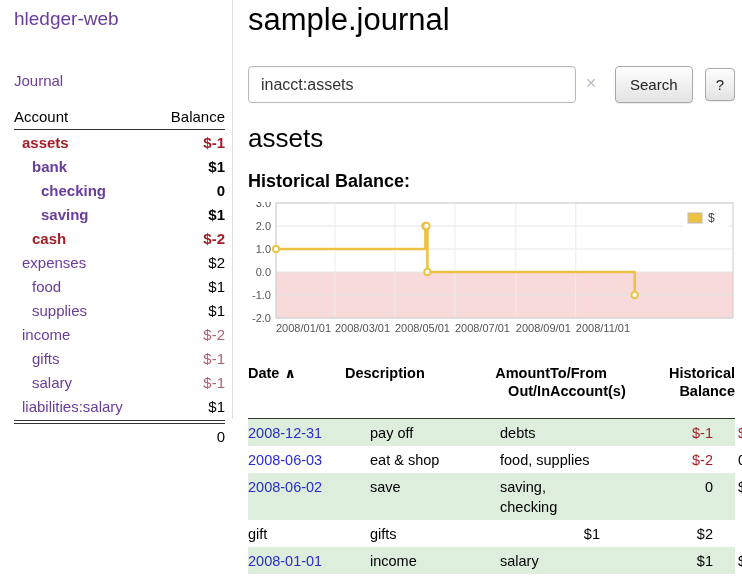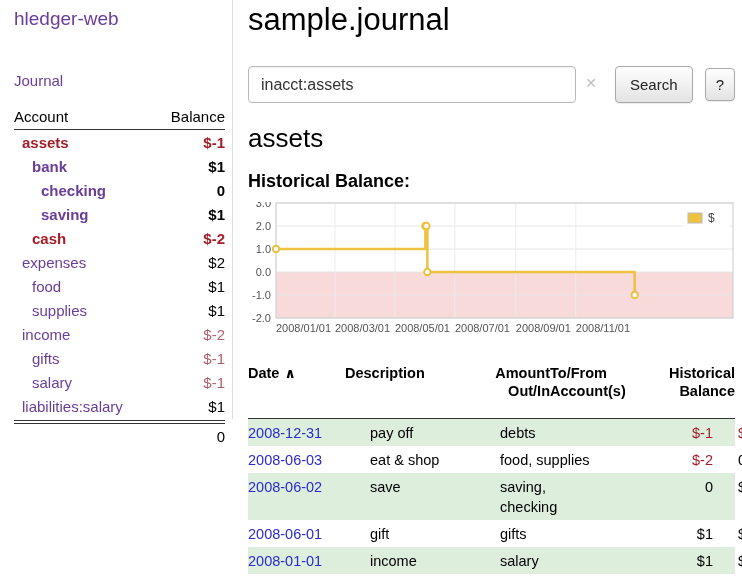--- a/index.html
+++ b/index.html
@@ -228,21 +228,20 @@
       <div class="t-right">0</div>
     </div>
     <div class="reg-row hl">
       <div><span class="date-link">2008-06-02</span></div>
       <div class="cell-desc">save</div>
       <div class="cell-accts">saving, checking</div>
       <div class="t-right">0</div>
       <div class="t-right">$2</div>
     </div>
     <div class="reg-row">
-      <div><span class="date-link">2008-06-01</span></div>
       <div class="cell-desc">gift</div>
       <div class="cell-accts">gifts</div>
       <div class="t-right">$1</div>
       <div class="t-right">$2</div>
     </div>
     <div class="reg-row hl">
       <div><span class="date-link">2008-01-01</span></div>
       <div class="cell-desc">income</div>
       <div class="cell-accts">salary</div>
       <div class="t-right">$1</div>

